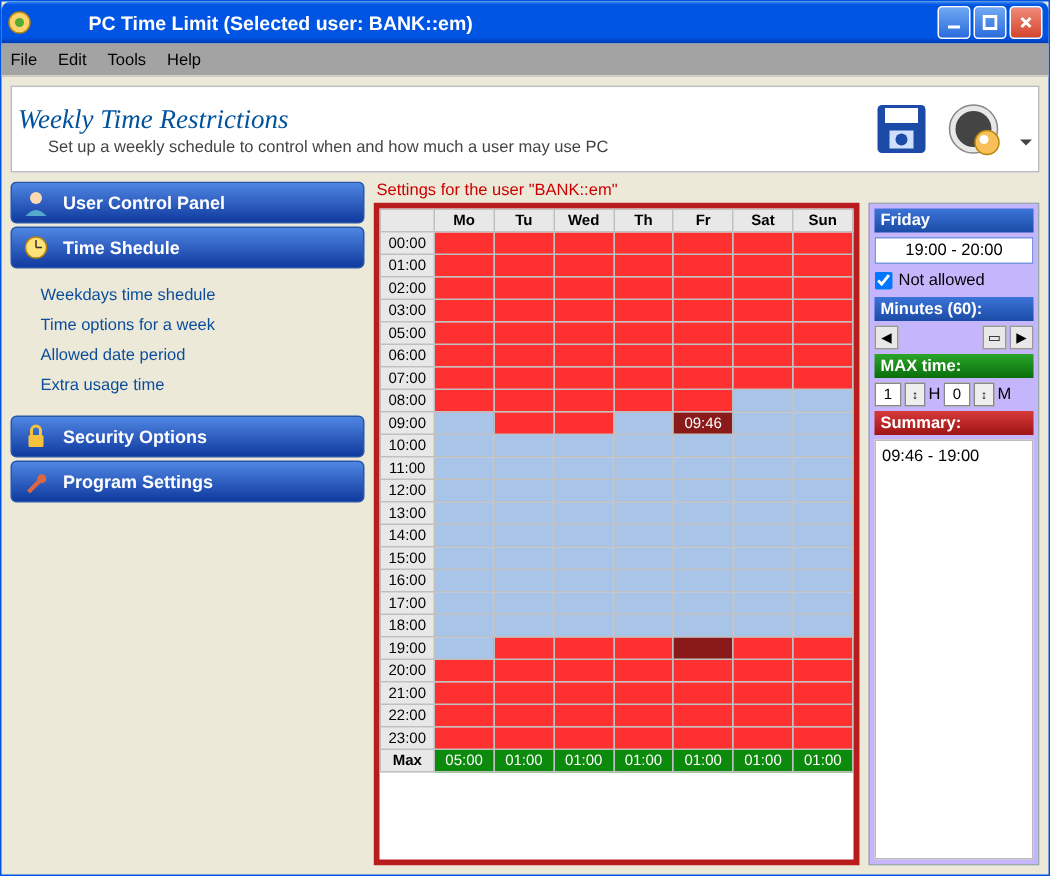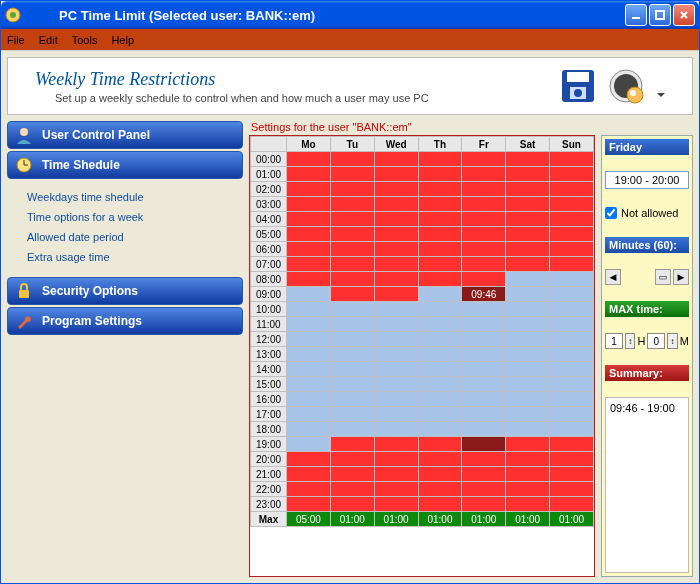--- a/index.html
+++ b/index.html
@@ -6,41 +6,41 @@
 body { font-family: "Tahoma", Arial, sans-serif; font-size: 11px; background: #fff; }
 .window { width: 700px; height: 584px; border: 1px solid #0054E3; background: #ece9d8; display: flex; flex-direction: column; }
 .titlebar { height: 28px; background: linear-gradient(to bottom, #3c8cf0 0%, #0054E3 8%, #0054E3 85%, #003bb5 100%); display: flex; align-items: center; padding: 0 4px; color: #fff; font-weight: bold; font-size: 13px; border-top-left-radius: 6px; border-top-right-radius: 6px; }
 .titlebar .tb-icon { width: 16px; height: 16px; margin-right: 6px; display: inline-flex; align-items: center; justify-content: center; }
 .titlebar .title-text { flex: 1; padding-left: 32px; }
 .win-btns { display: flex; gap: 2px; }
 .win-btns .btn { width: 22px; height: 22px; border: 1px solid #fff; border-radius: 3px; display: flex; align-items: center; justify-content: center; font-family: Arial; font-weight: bold; }
 .btn-min { background: linear-gradient(#6fa9f3,#2b6bdc); }
 .btn-max { background: linear-gradient(#6fa9f3,#2b6bdc); }
 .btn-close { background: linear-gradient(#f08b7a,#d4452c); }
-.menubar { height: 22px; background: #c2410c; display: flex; align-items: center; padding: 0 6px; gap: 14px; border-bottom: 1px solid #d4d0c8; color: #000; }
+.menubar { height: 22px; background: #a3a3a3; display: flex; align-items: center; padding: 0 6px; gap: 14px; border-bottom: 1px solid #d4d0c8; color: #000; }
 .menubar span { cursor: default; }
-.banner { background: #fff; margin: 6px; border: 1px solid #bbb; height: 58px; display: flex; align-items: center; padding: 6px 27px; }
+.banner { background: #fff; margin: 6px; border: 1px solid #bbb; height: 58px; display: flex; align-items: center; padding: 6px 4px; }
 .banner .ban-text { flex: 1; }
 .banner h2 { color: #00529b; font-family: Georgia, serif; font-style: italic; font-size: 18px; font-weight: normal; }
 .banner .sub { color: #444; font-size: 11px; margin-top: 2px; margin-left: 20px; }
 .banner .ban-icons { display: flex; gap: 10px; align-items: center; }
 .icon-disk { width: 38px; height: 38px; }
 .icon-about { width: 38px; height: 38px; position: relative; }
 .caret { width: 0; height: 0; border-left: 4px solid transparent; border-right: 4px solid transparent; border-top: 4px solid #444; align-self: flex-end; margin-bottom: 8px; margin-left: 2px; }
 .content { flex: 1; display: flex; padding: 0 6px 6px 6px; gap: 6px; overflow: hidden; }
 .sidebar { width: 236px; display: flex; flex-direction: column; }
 .sidehead { background: linear-gradient(to bottom, #4f86e3, #103a9f); color: #fff; font-weight: bold; font-size: 12px; padding: 6px 8px 6px 34px; border: 1px solid #2a56a8; border-radius: 4px; position: relative; margin-bottom: 2px; cursor: default; }
 .sidehead .sh-icon { position: absolute; left: 6px; top: 3px; width: 20px; height: 20px; display: flex; align-items: center; justify-content: center; }
 .sub-items { padding: 6px 0 10px 20px; }
 .sub-items a { display: block; color: #0b4d9c; text-decoration: none; padding: 4px 0; font-size: 11px; }
 .main-col { flex: 1; display: flex; flex-direction: column; }
 .settings-label { color: #c00; font-size: 11px; margin-bottom: 2px; margin-left: 2px; }
 .panes { flex: 1; display: flex; gap: 6px; overflow: hidden; }
-.grid-wrap { border: 1px solid #b91c1c; background: #fff; flex: 1; overflow: hidden; }
-.right-pane { width: 92px; border: 1px solid #9aa; background: #fef9c3; padding: 3px; display: flex; flex-direction: column; gap: 16px; font-size: 11px; }
+.grid-wrap { border: 4px solid #b91c1c; background: #fff; flex: 1; overflow: hidden; }
+.right-pane { width: 114px; border: 1px solid #9aa; background: #c4b5fd; padding: 3px; display: flex; flex-direction: column; gap: 3px; font-size: 11px; }
 .sechead { color: #fff; font-weight: bold; padding: 2px 4px; font-size: 11px; }
 .sechead.blue { background: linear-gradient(#3b74d8,#1b4ba6); }
 .sechead.green { background: linear-gradient(#2aa52a,#0b6e0b); }
 .sechead.red { background: linear-gradient(#d63a3a,#9e1414); }
 .valbox { background: #fff; border: 1px solid #7a96df; padding: 2px 1px; text-align: center; font-size: 11px; }
 .chk-row { display: flex; align-items: center; gap: 4px; padding: 2px 0; }
 .chk-row input { width: 12px; height: 12px; }
 .min-row { display: flex; gap: 2px; }
 .min-row .btn-s { border: 1px solid #999; background: #e8e8e8; width: 16px; height: 16px; display: flex; align-items: center; justify-content: center; font-size: 9px; }
 .min-row .spacer { flex: 1; }
@@ -217,30 +217,20 @@
                   <th class="time">03:00</th>
                   <td class="red"></td>
                   <td class="red"></td>
                   <td class="red"></td>
                   <td class="red"></td>
                   <td class="red"></td>
                   <td class="red"></td>
                   <td class="red"></td>
                 </tr>
                 <tr>
-                  <th class="time">04:00</th>
-                  <td class="red"></td>
-                  <td class="red"></td>
-                  <td class="red"></td>
-                  <td class="red"></td>
-                  <td class="red"></td>
-                  <td class="red"></td>
-                  <td class="red"></td>
-                </tr>
-                <tr>
                   <th class="time">05:00</th>
                   <td class="red"></td>
                   <td class="red"></td>
                   <td class="red"></td>
                   <td class="red"></td>
                   <td class="red"></td>
                   <td class="red"></td>
                   <td class="red"></td>
                 </tr>
                 <tr>

